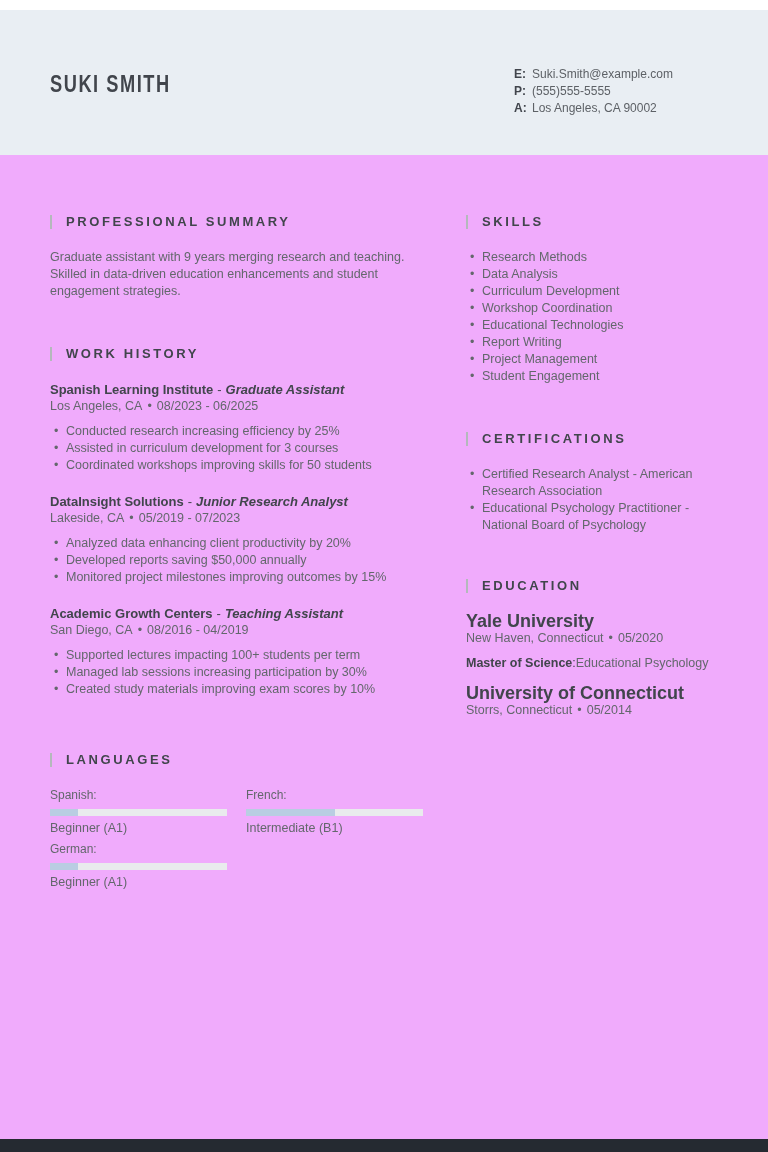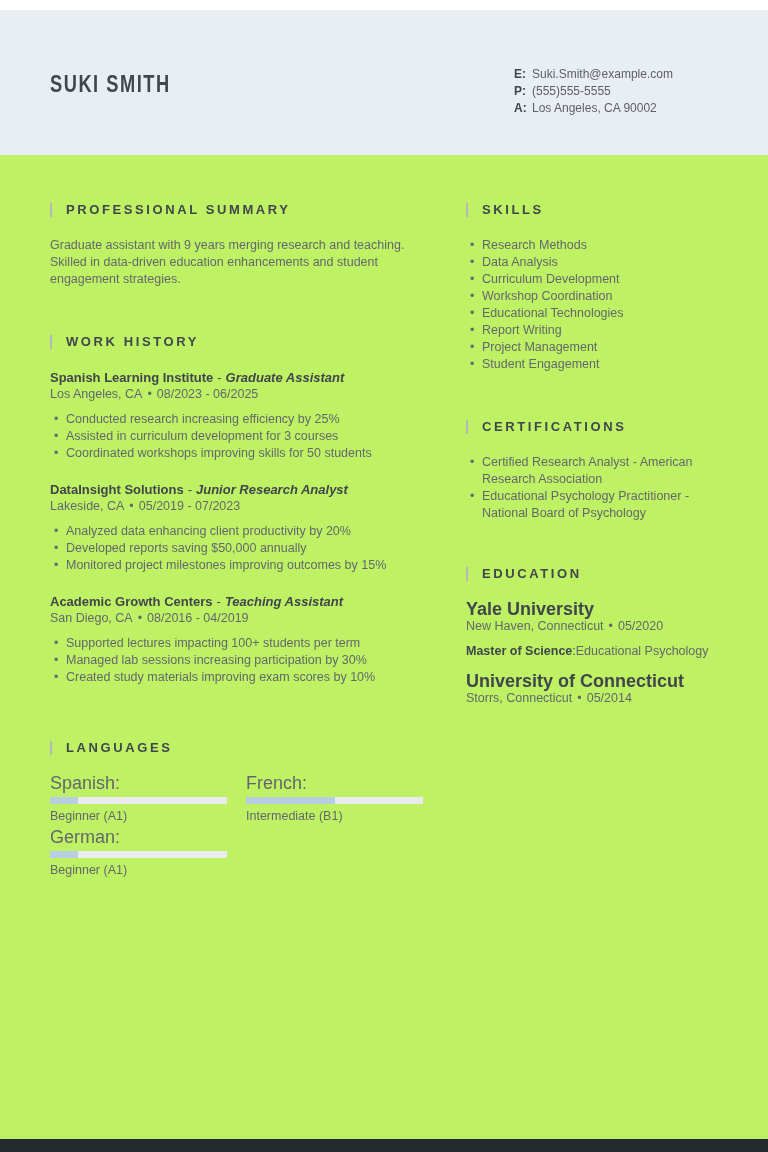--- a/index.html
+++ b/index.html
@@ -1,39 +1,39 @@
 <!DOCTYPE html>
 <html><head>
 <meta charset="utf-8">
 <title>Resume</title>
 <style>
   html,body { margin:0; padding:0; background:#ffffff; }
   .page {
     width:768px; height:1152px; position:relative; overflow:hidden;
-    background:#bef264; font-family:"Liberation Sans", sans-serif;
+    background:#f0abfc; font-family:"Liberation Sans", sans-serif;
     -webkit-font-smoothing:antialiased;
   }
   
   .top-strip { height:10px; background:#ffffff; }
   .header { height:145px; background:#e9eef3; position:relative; }
   .candidate-name {
     position:absolute; left:50px; top:60px;
     font-size:24px; font-weight:bold; letter-spacing:2px; color:#41454c;
     transform:scaleX(0.76); transform-origin:left center; white-space:nowrap;
   }
   .contact { position:absolute; left:466px; top:56px; font-size:12px; line-height:17px; color:#5d6166; }
   .contact-row { white-space:nowrap;padding-left:48px; }
   .contact-lbl { display:inline-block; width:13px; font-weight:bold; color:#41454c; }
   .contact-val { margin-left:5px; }
   
   .body { display:flex; padding:46px 50px 0 50px; gap:42px; align-items:flex-start; }
   .col-left  { width:374px; flex:none; }
   .col-right { width:252px; flex:none; }
   
-  .sec-heading { display:flex; align-items:center; margin:0 0 19px 0; height:17px; }
+  .sec-heading { display:flex; align-items:center; margin:12px 0 19px 0; height:17px; }
   .pipe { width:2px; height:14px; background:#b4b8bc; margin-right:14px; flex:none; }
   .sec-title { font-size:13px; font-weight:bold; letter-spacing:2.6px; color:#41454c; white-space:nowrap; }
   
   .p-text { margin:0; font-size:12.5px; line-height:17px; color:#63676c; }
   
   .job + .job { margin-top:19px; }
   .job-title { font-size:13px; line-height:17px; color:#41454c; font-weight:bold; }
   .job-dash { font-weight:normal; margin:0 4px; }
   .job-role { font-style:italic; }
   .meta-line { font-size:12.5px; line-height:17px; color:#63676c; }
@@ -41,21 +41,21 @@
   ul.bullets { list-style:none; margin:8px 0 0 0; padding:0; }
   ul.bullets li { display:flex; font-size:12.5px; line-height:17px; color:#63676c; }
   .b-marker { width:16px; flex:none; padding-left:4px; box-sizing:border-box; }
   
   .sec-work { margin-top:45px; }
   .sec-languages { margin-top:53px; }
   .sec-certifications { margin-top:45px; }
   .sec-education { margin-top:43px; }
   
   .lang-grid { display:grid; grid-template-columns:177px 177px; column-gap:19px; row-gap:4px; }
-  .lang-name { font-size:18px; line-height:17px; color:#63676c; }
+  .lang-name { font-size:12px; line-height:17px; color:#63676c; }
   .lang-bar { height:7px; background:#e9ebed; margin:5px 0 4px 0; }
   .lang-fill { height:100%; background:#b9cde2; }
   .lang-level { font-size:12.5px; line-height:17px; color:#63676c; }
   
   .school + .school { margin-top:13px; }
   .school-name { font-size:18px; line-height:17px; font-weight:bold; color:#41454c; }
   .degree-line { margin-top:8px; font-size:12.5px; line-height:17px; color:#63676c; white-space:nowrap; }
   .degree-name { font-weight:bold; color:#41454c; }
   .degree-colon { color:#41454c; }
   .degree-field { }

